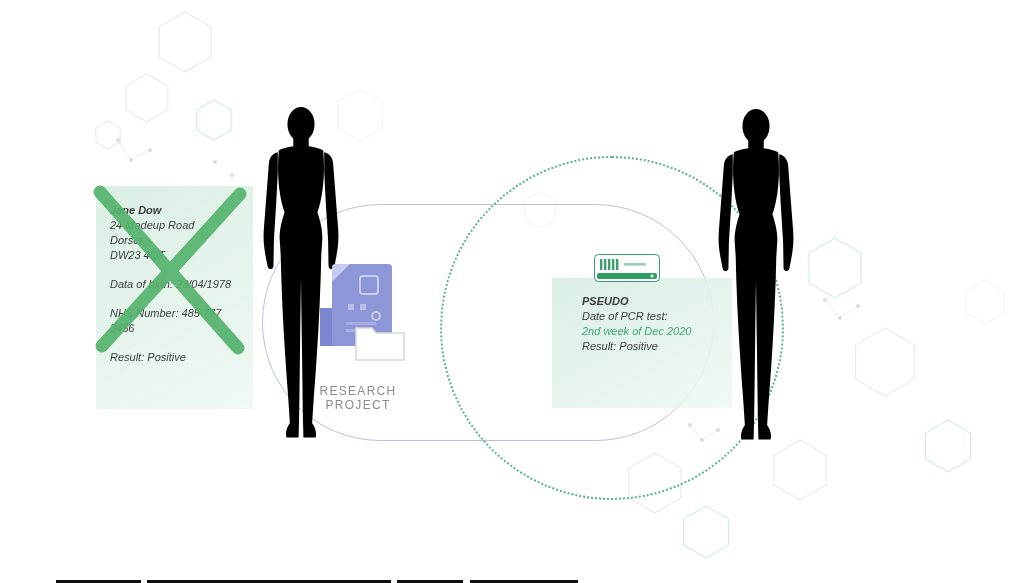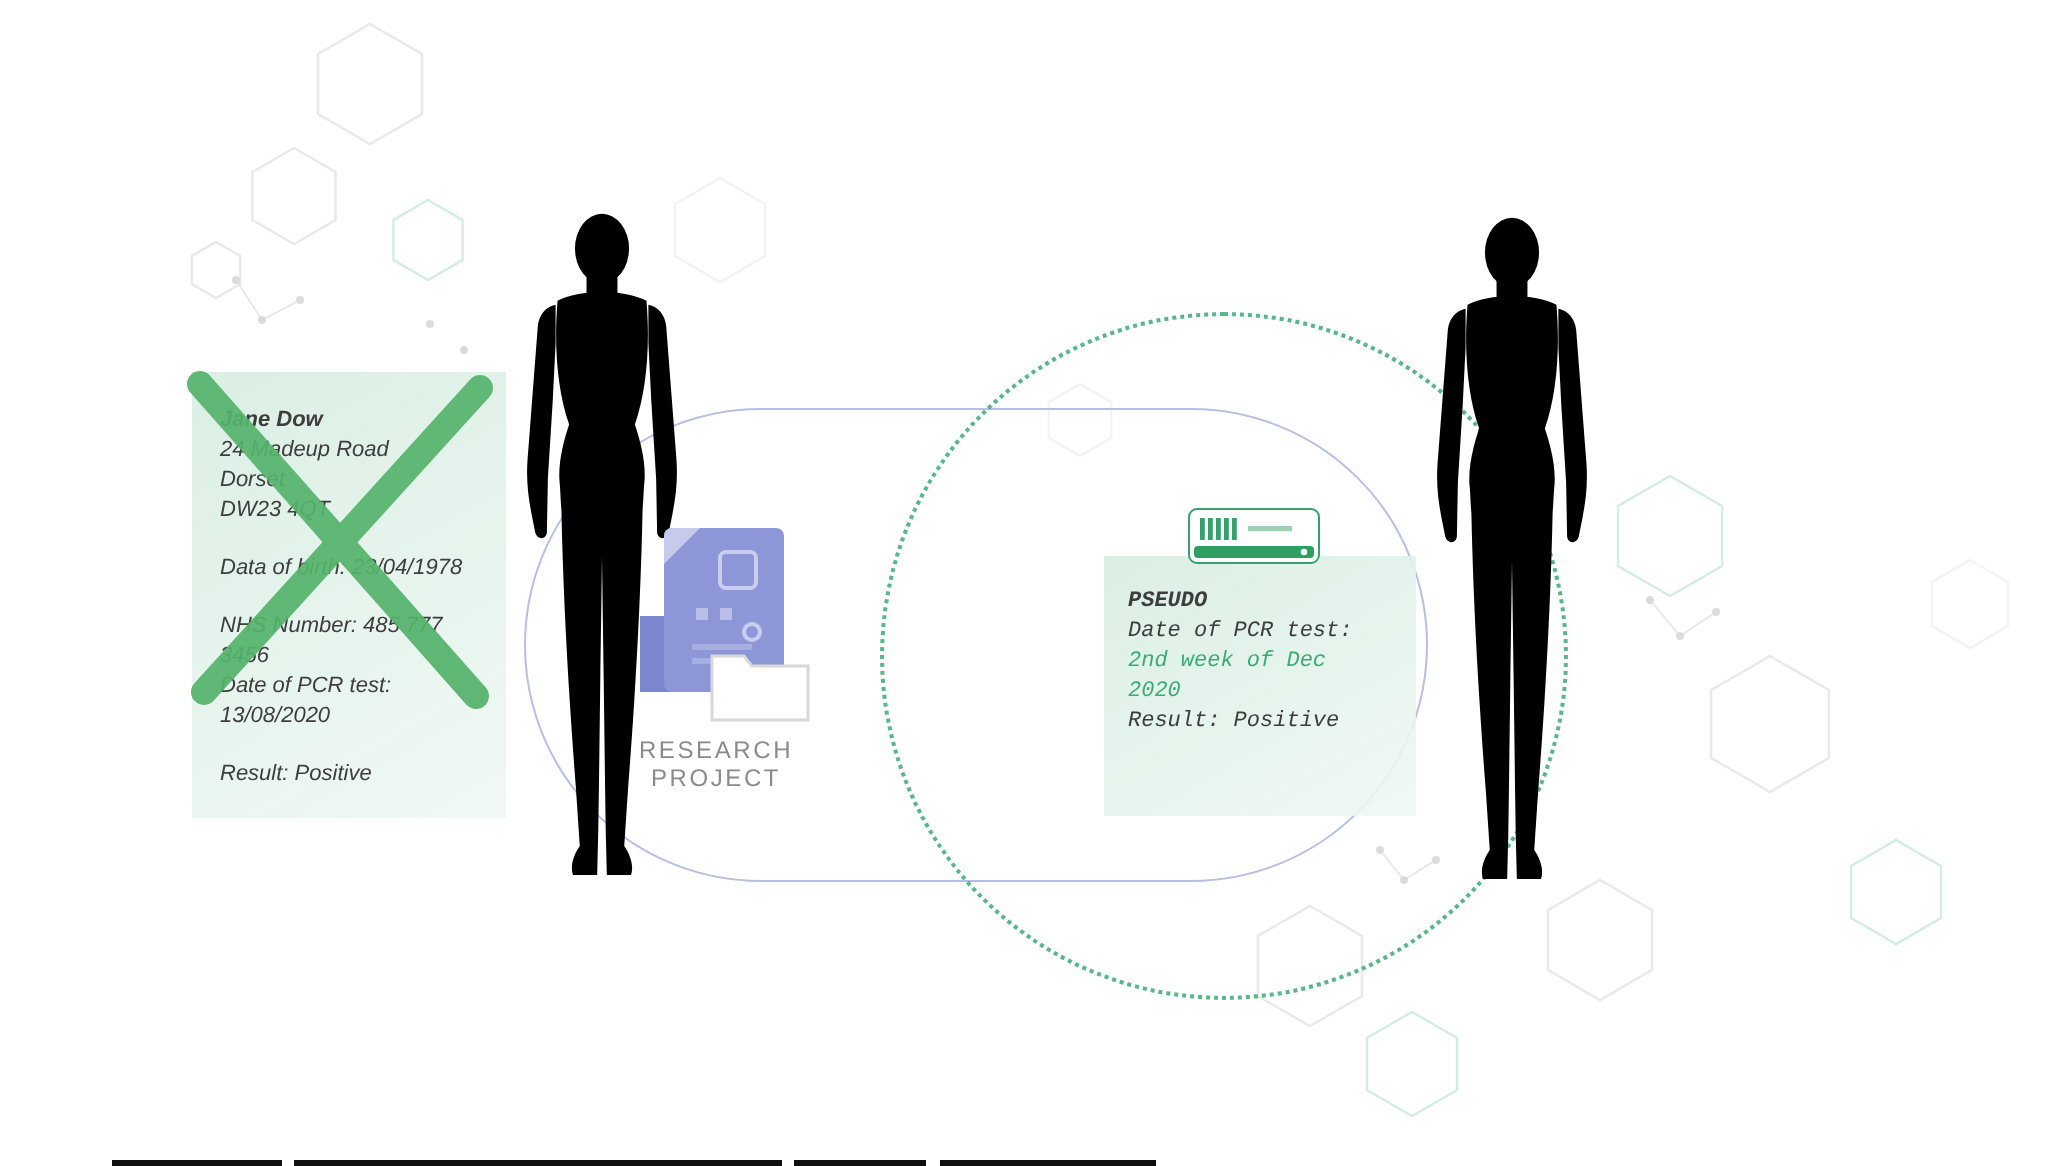--- a/index.html
+++ b/index.html
@@ -17,26 +17,26 @@
 
   
   .person { position:absolute; width:116px; height:348px; }
   #person-left  { left:243px; top:104px; }
   #person-right { left:698px; top:106px; }
 
   
   .card { background:linear-gradient(150deg, rgba(217,238,227,.95), rgba(238,248,242,.88));
           font-style:italic; color:#3d3d3d; font-size:11px; line-height:15px; }
   #left-card  { left:96px;  top:186px; width:157px; height:223px; padding:17px 14px; }
-  #right-card { left:552px; top:278px; width:156px; height:130px; padding:16px 12px;font-family:Liberation Mono, monospace; }
+  #right-card { left:552px; top:278px; width:180px; height:130px; padding:16px 30px; }
   .bold { font-weight:bold; }
   .green { color:#3cab76; }
   .sp { margin-top:14px; }
 
-  #research-label { left:288px; top:368px; width:140px; text-align:center; font-size:12px;
+  #research-label { left:288px; top:384px; width:140px; text-align:center; font-size:12px;
                     letter-spacing:1.3px; color:#8b8b8b; }
 
   #cross { left:88px; top:178px; width:164px; height:186px; }
   #doc-icon { left:318px; top:264px; width:88px; height:100px; }
   #server-icon { left:594px; top:254px; width:66px; height:28px; }
 
   .bline { position:absolute; top:580px; height:3px; background:#101010; }
   #bline-1 { left:56px;  width:85px; }
   #bline-2 { left:147px; width:244px; }
   #bline-3 { left:397px; width:66px; }
@@ -125,21 +125,20 @@
 
   <div id="research-label" class="abs">RESEARCH PROJECT</div>
 
   <div id="left-card" class="card abs">
     <div class="bold">Jane Dow</div>
     <div>24 Madeup Road</div>
     <div>Dorset</div>
     <div>DW23 4QT</div>
     <div class="sp">Data of birth: 23/04/1978</div>
     <div class="sp">NHS Number:  485 777 3456</div>
-    <div>Date of PCR test: 13/08/2020</div>
     <div class="sp">Result: Positive</div>
   </div>
 
   <svg id="cross" class="abs" viewBox="0 0 164 186">
     <g stroke="#55b36c" stroke-width="13" stroke-linecap="round" opacity="0.93" fill="none">
       <path d="M12 14 L150 170"></path>
       <path d="M152 16 L14 168"></path>
     </g>
   </svg>
 

